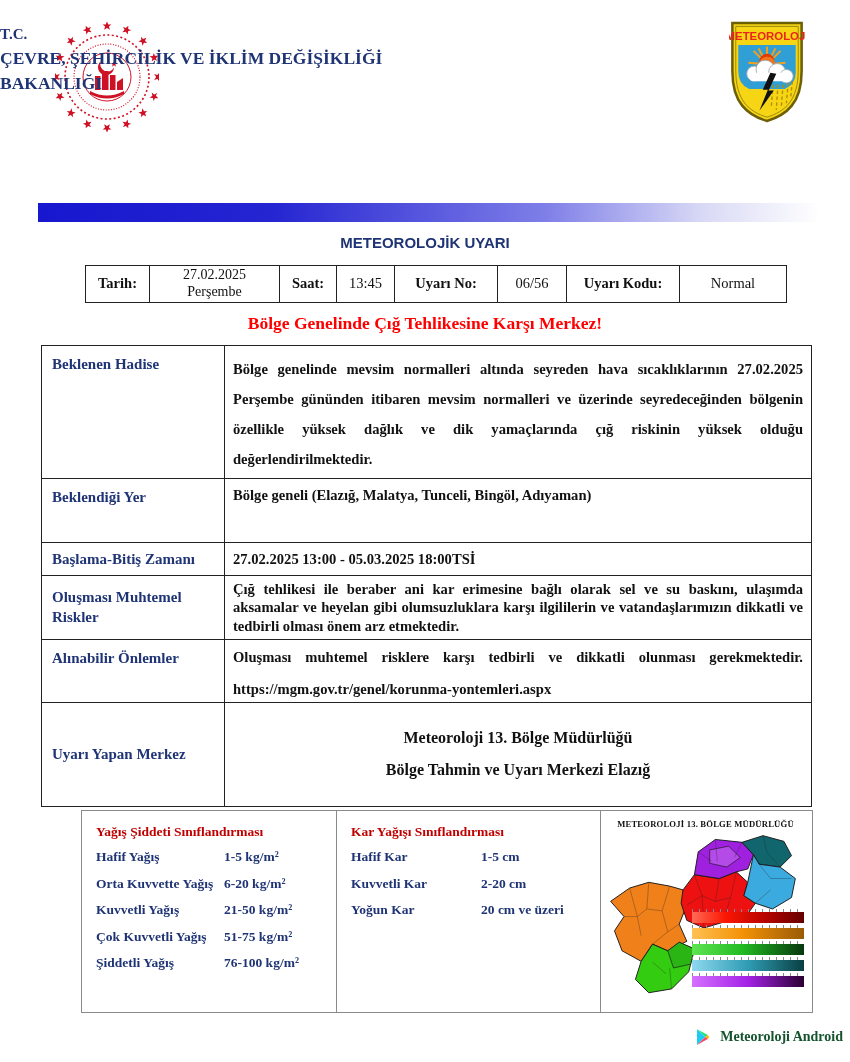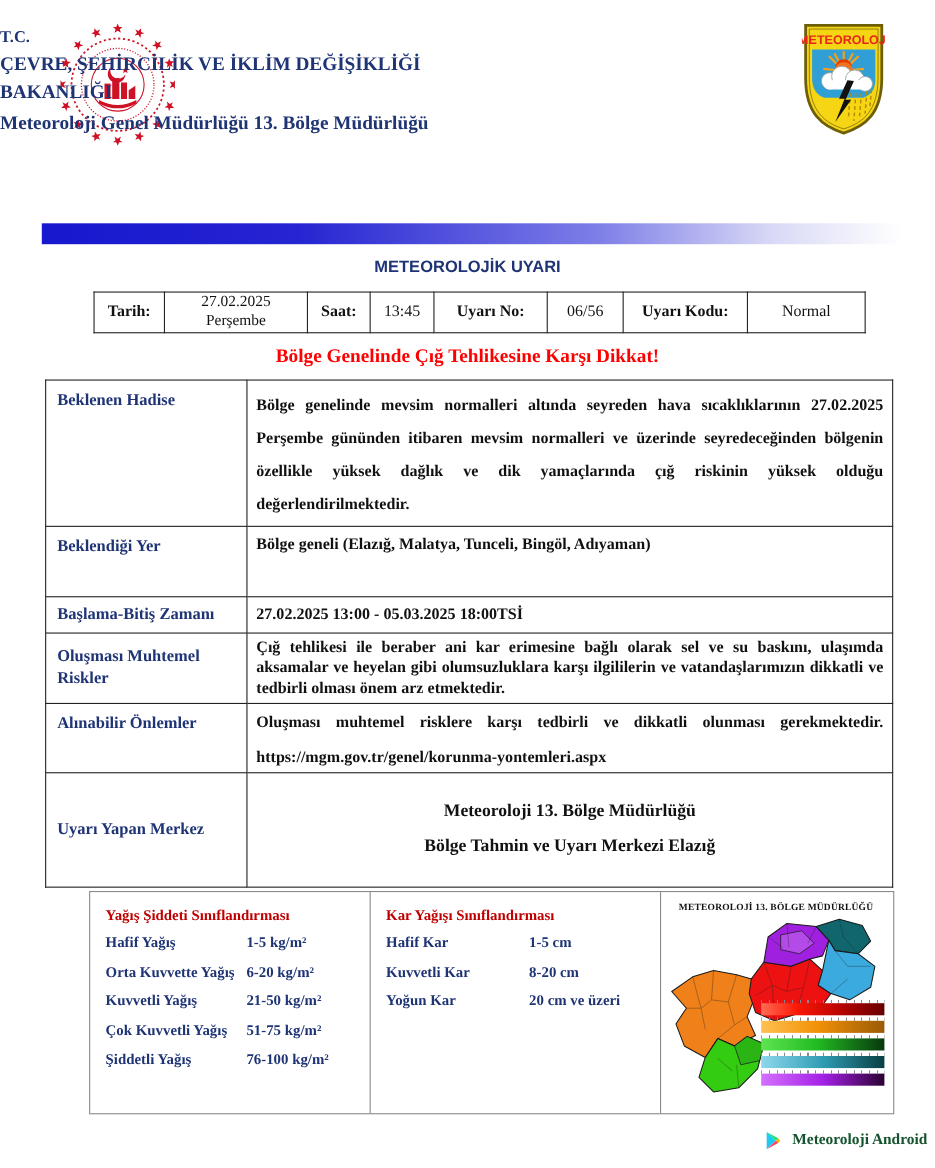--- a/index.html
+++ b/index.html
@@ -113,21 +113,20 @@
       <path d="M60,62 l6,-4 v12 h-6 Z" fill="#cf1126"></path>
 
       <path d="M33,71 Q50,80 67,71 L67,74 Q50,83 33,74 Z" fill="#cf1126"></path>
     </g>
   </svg>
 
   <div class="abs header-text">
     <div class="h-tc">T.C.</div>
     <div class="h-min">ÇEVRE, ŞEHİRCİLİK VE İKLİM DEĞİŞİKLİĞİ</div>
     <div class="h-bak">BAKANLIĞI</div>
-    <div class="h-dir">Meteoroloji Genel Müdürlüğü 13. Bölge Müdürlüğü</div>
   </div>
 
   <svg class="abs" style="left:729px;top:20px;" width="76" height="104" viewBox="0 0 90 122">
     <path d="M4,3 H86 V60 C86,98 68,112 45,119 C22,112 4,98 4,60 Z" fill="#f6d514" stroke="#6d5f06" stroke-width="3"></path>
     <path d="M8,7 H82 V59 C82,95 66,108 45,114.5 C24,108 8,95 8,59 Z" fill="none" stroke="#8a7a10" stroke-width="1"></path>
     <text x="45" y="23" text-anchor="middle" font-family="Liberation Sans, sans-serif" font-size="13.5" font-weight="bold" fill="#e8251a">METEOROLOJi</text>
 
     <path d="M11,29 H79 V62 Q79,76 66,81 H24 Q11,76 11,60 Z" fill="#2f9fd6"></path>
 
     <g stroke="#f3a11d" stroke-width="2.4">
@@ -179,21 +178,21 @@
     <td class="lab" style="width:57px">Saat:</td>
     <td style="width:58px">13:45</td>
     <td class="lab" style="width:103px">Uyarı No:</td>
     <td style="width:69px">06/56</td>
     <td class="lab" style="width:113px">Uyarı Kodu:</td>
     <td style="width:107px">Normal</td>
   </tr>
 </tbody>
   </table>
 
-<div class="abs alert-title">Bölge Genelinde Çığ Tehlikesine Karşı Dikkat!</div>
+<div class="abs alert-title">Bölge Genelinde Çığ Tehlikesine Karşı Merkez!</div>
 
 <table class="abs main-table">
   <tbody>
       <tr style="height:110px">
     <td class="lab">Beklenen Hadise</td>
     <td class="val">
       <div class="p-hadise">Bölge genelinde mevsim normalleri altında seyreden hava sıcaklıklarının 27.02.2025 Perşembe gününden itibaren mevsim normalleri ve üzerinde seyredeceğinden bölgenin özellikle yüksek dağlık ve dik yamaçlarında çığ riskinin yüksek olduğu değerlendirilmektedir.</div>
     </td>
   </tr>
   <tr style="height:64px">
@@ -238,21 +237,21 @@
     <div class="cls-row"><span class="cl">Hafif Yağış</span><span>1-5 kg/m²</span></div>
     <div class="cls-row"><span class="cl">Orta Kuvvette Yağış</span><span>6-20 kg/m²</span></div>
     <div class="cls-row"><span class="cl">Kuvvetli Yağış</span><span>21-50 kg/m²</span></div>
     <div class="cls-row"><span class="cl">Çok Kuvvetli Yağış</span><span>51-75 kg/m²</span></div>
     <div class="cls-row"><span class="cl">Şiddetli Yağış</span><span>76-100 kg/m²</span></div>
   </div>
 
   <div class="b-cell cell-snow">
     <div class="cls-title">Kar Yağışı Sınıflandırması</div>
     <div class="cls-row"><span class="cl">Hafif Kar</span><span>1-5 cm</span></div>
-    <div class="cls-row"><span class="cl">Kuvvetli Kar</span><span>8-20 cm</span></div>
+    <div class="cls-row"><span class="cl">Kuvvetli Kar</span><span>2-20 cm</span></div>
     <div class="cls-row"><span class="cl">Yoğun Kar</span><span>20 cm ve üzeri</span></div>
   </div>
 
   <div class="b-cell cell-map">
     <div class="map-title">METEOROLOJİ 13. BÖLGE MÜDÜRLÜĞÜ</div>
 
     <svg class="map-svg" width="200" height="178" viewBox="0 0 210 187">
       <g stroke="#1a1a1a" stroke-width="1" stroke-linejoin="round">
 
         <polygon points="8,76 28,62 48,56 70,60 84,64 88,80 80,100 88,118 68,128 52,121 40,139 20,128 12,107 22,92" fill="#f08019"></polygon>

